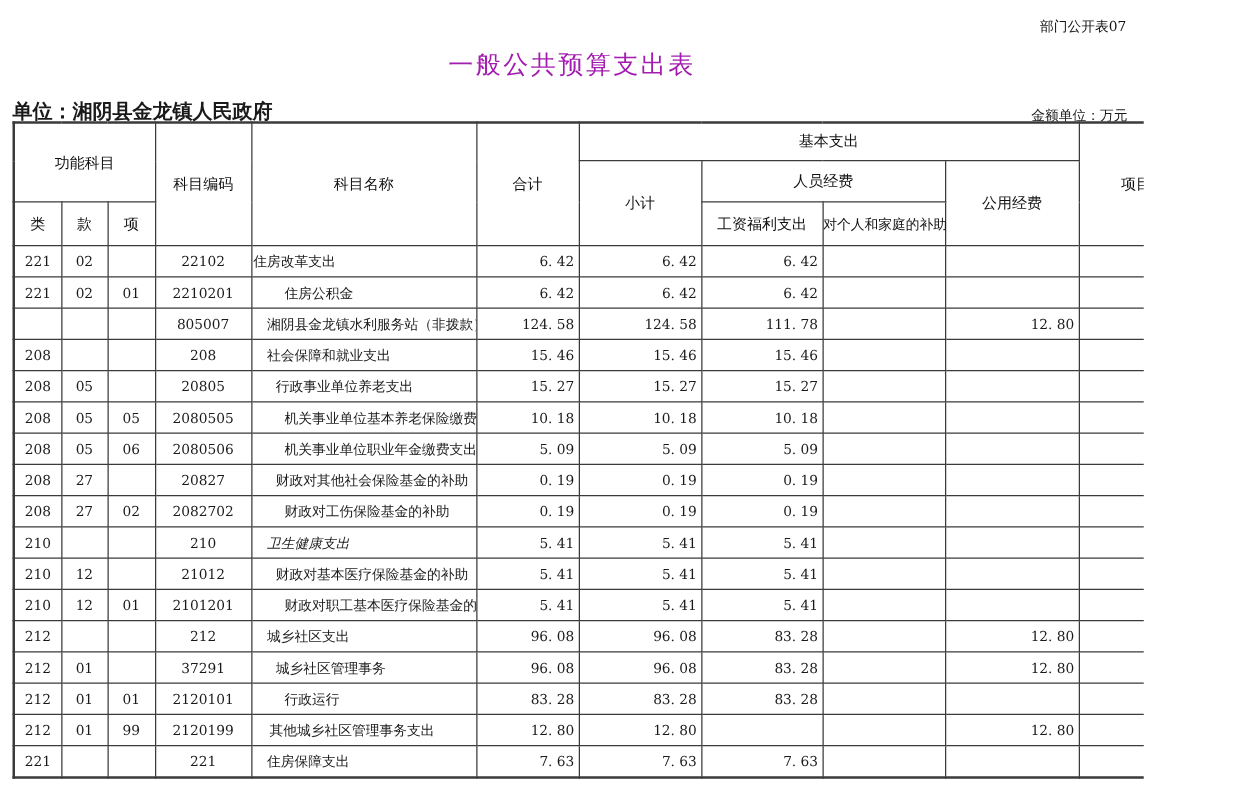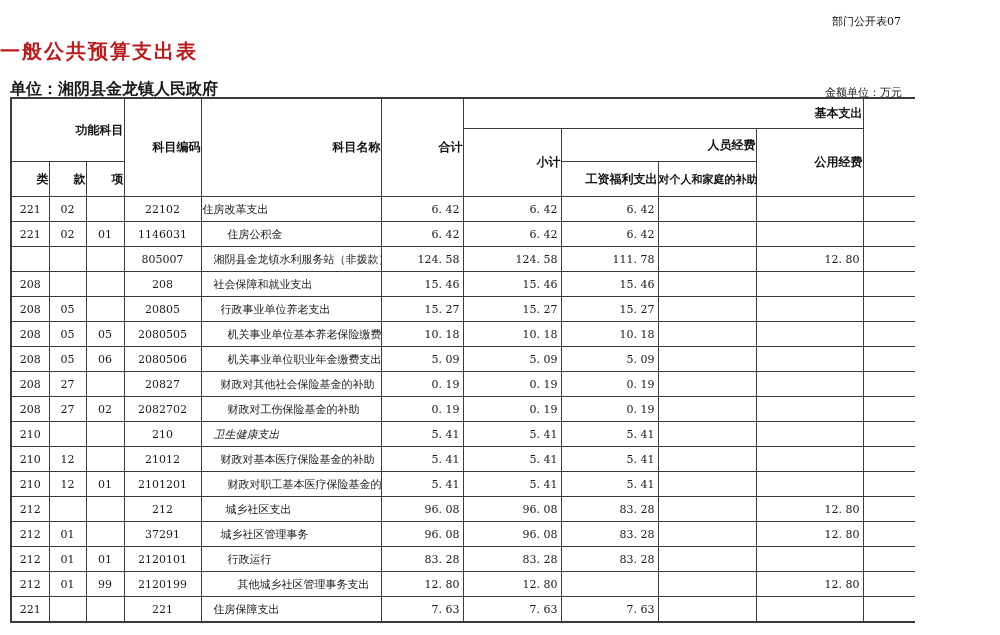--- a/index.html
+++ b/index.html
@@ -1,31 +1,31 @@
 <!DOCTYPE html>
 <html><head>
 <meta charset="utf-8">
 <style>
   html,body { margin:0; padding:0; background:#fff; }
   body { font-family:"DejaVu Serif","Liberation Serif",serif; color:#1a1a1a; }
   .sheet { position:relative; width:915px; height:635px; background:#ffffff; overflow:hidden; }
 
   .corner-label { position:absolute; top:14px; right:14px; font-size:11px; color:#111; }
-  .page-title { position:absolute; top:38px; left:0; right:0; 
-                font-size:20px; font-weight:bold; letter-spacing:2px; color:#b91c1c; }
+  .page-title { position:absolute; top:38px; left:0; right:0; text-align:center;
+                font-size:20px; font-weight:normal; letter-spacing:2px; color:#a21caf; }
   .meta-row { position:absolute; top:79px; left:10px; right:13px;
               display:flex; justify-content:space-between; align-items:flex-end; }
   .unit-label { font-size:16px; font-weight:bold; }
   .amount-unit-label { font-size:11px;margin-left:40px; }
 
   table.budget { position:absolute; top:97px; left:10px; width:968px;
                  border-collapse:collapse; table-layout:fixed;
                  border:2px solid #3b3b3b; }
   th, td { border:1px solid #3b3b3b; padding:0; vertical-align:middle; }
-  thead th { font-size:12px; font-weight:bold; text-align:right; color:#111;
+  thead th { font-size:12px; font-weight:normal; text-align:center; color:#111;
              white-space:nowrap; }
   thead tr.hr1 th { height:29px; }
   thead tr.hr2 th { height:32px; }
   thead tr.hr3 th { height:34px; }
   thead th.narrowtxt { font-size:11px; }
 
   tbody td { height:24px; font-size:11px; white-space:nowrap; overflow:hidden; }
   td.c   { text-align:center; }
   td.name{ text-align:left; padding-left:12px; }
   td.num { text-align:right; padding-right:3px; }
@@ -90,21 +90,21 @@
       <td class="num">6. 42</td>
       <td class="num">6. 42</td>
       <td class="num"></td>
       <td class="num"></td>
       <td class="num"></td>
     </tr>
         <tr>
       <td class="c">221</td>
       <td class="c">02</td>
       <td class="c">01</td>
-      <td class="c">1146031</td>
+      <td class="c">2210201</td>
       <td class="name" style="padding-left: 26px;">住房公积金</td>
       <td class="num">6. 42</td>
       <td class="num">6. 42</td>
       <td class="num">6. 42</td>
       <td class="num"></td>
       <td class="num"></td>
       <td class="num"></td>
     </tr>
         <tr>
       <td class="c"></td>
@@ -234,21 +234,21 @@
       <td class="num">5. 41</td>
       <td class="num"></td>
       <td class="num"></td>
       <td class="num"></td>
     </tr>
         <tr>
       <td class="c">212</td>
       <td class="c"></td>
       <td class="c"></td>
       <td class="c">212</td>
-      <td class="name" style="padding-left: 24px;">城乡社区支出</td>
+      <td class="name" style="padding-left: 12px;">城乡社区支出</td>
       <td class="num">96. 08</td>
       <td class="num">96. 08</td>
       <td class="num">83. 28</td>
       <td class="num"></td>
       <td class="num">12. 80</td>
       <td class="num"></td>
     </tr>
         <tr>
       <td class="c">212</td>
       <td class="c">01</td>
@@ -273,21 +273,21 @@
       <td class="num">83. 28</td>
       <td class="num"></td>
       <td class="num"></td>
       <td class="num"></td>
     </tr>
         <tr>
       <td class="c">212</td>
       <td class="c">01</td>
       <td class="c">99</td>
       <td class="c">2120199</td>
-      <td class="name" style="padding-left: 36px;">其他城乡社区管理事务支出</td>
+      <td class="name" style="padding-left: 14px;">其他城乡社区管理事务支出</td>
       <td class="num">12. 80</td>
       <td class="num">12. 80</td>
       <td class="num"></td>
       <td class="num"></td>
       <td class="num">12. 80</td>
       <td class="num"></td>
     </tr>
         <tr>
       <td class="c">221</td>
       <td class="c"></td>

